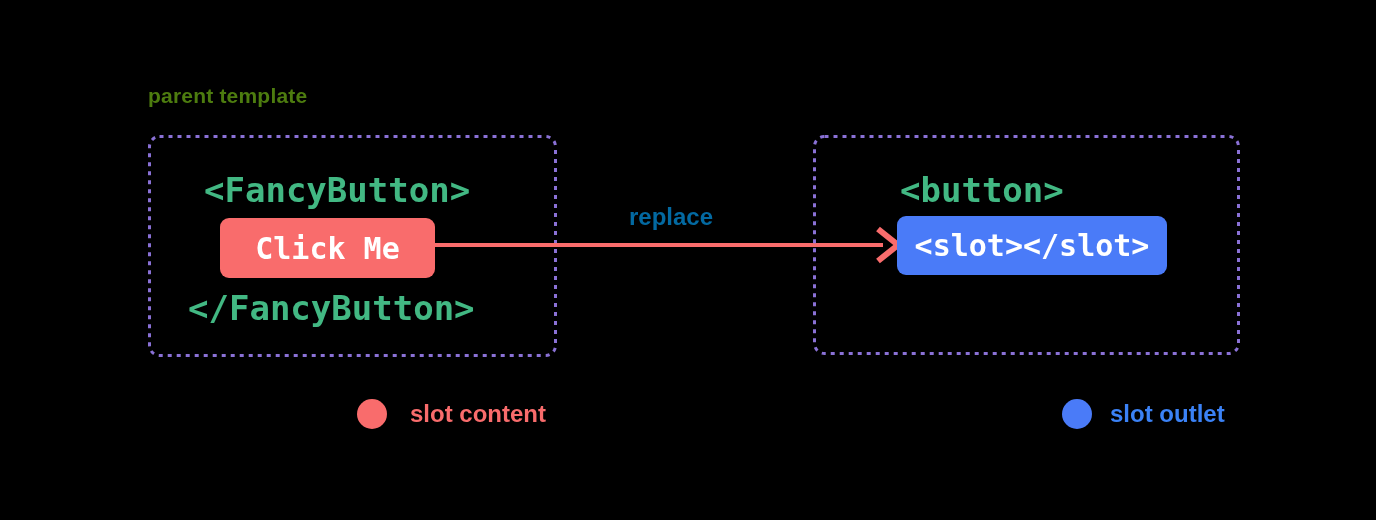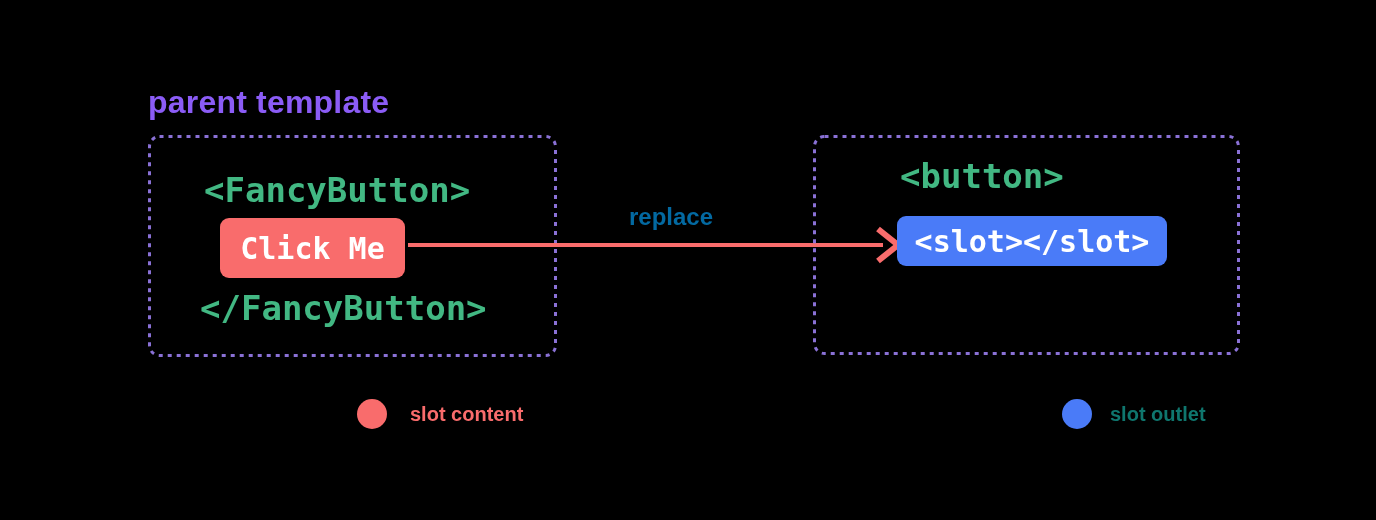--- a/index.html
+++ b/index.html
@@ -11,23 +11,23 @@
     position: relative;
     width: 1376px;
     height: 520px;
     background: #000000;
     overflow: hidden;
     font-family: "Liberation Sans", sans-serif;
   }
   .title {
     position: absolute;
     top: 84px;
-    font-size: 32px;
+    font-size: 21px;
     font-weight: 700;
-    color: #8b5cf6;
+    color: #4d7c0f;
     letter-spacing: 0.2px;
     white-space: pre;
   }
   .dashed-box {
     position: absolute;
   }
   .code {
     position: absolute;
     font-family: "DejaVu Sans Mono", "Liberation Mono", monospace;
     font-weight: 700;
@@ -63,61 +63,61 @@
     top: 399px;
     width: 30px;
     height: 30px;
     border-radius: 50%;
   }
   .dot-red { background: #f96c6c; }
   .dot-blue { background: #4a7bf8; }
   .legend-label {
     position: absolute;
     top: 401px;
-    font-size: 20px;
+    font-size: 24px;
     font-weight: 700;
     line-height: 26px;
   }
   .legend-red { color: #f96c6c; }
-  .legend-blue { color: #0f766e; }
+  .legend-blue { color: #3b82f6; }
 </style>
 </head>
 <body>
 
 <div id="canvas">
 
   <div class="title" style="left:148px">parent template</div>
 
   <svg class="dashed-box" style="left:148px;top:135px" width="409" height="222">
     <rect x="1.5" y="1.5" width="406" height="219" rx="10" fill="none" stroke="#8a71d6" stroke-width="3" stroke-dasharray="4 5"></rect>
   </svg>
 
   <div class="code" style="left:204px;top:174px">&lt;FancyButton&gt;</div>
 
-  <div class="pill pill-red" style="left:220px;top:218px;width:185px;height:60px">
+  <div class="pill pill-red" style="left:220px;top:218px;width:215px;height:60px">
     <span>Click Me</span>
   </div>
 
-  <div class="code" style="left:200px;top:292px">&lt;/FancyButton&gt;</div>
+  <div class="code" style="left:188px;top:292px">&lt;/FancyButton&gt;</div>
 
   <svg style="position:absolute;left:405px;top:220px" width="500" height="52">
     <line x1="3" y1="25" x2="478" y2="25" stroke="#f96c6c" stroke-width="4"></line>
     <polyline points="473,9 493,25 473,41" fill="none" stroke="#f96c6c" stroke-width="6" stroke-linejoin="miter"></polyline>
   </svg>
 
   <div class="arrow-label">replace</div>
 
 
   <svg class="dashed-box" style="left:813px;top:135px" width="427" height="220">
     <rect x="1.5" y="1.5" width="424" height="217" rx="10" fill="none" stroke="#8a71d6" stroke-width="3" stroke-dasharray="4 5"></rect>
   </svg>
 
-  <div class="code" style="left:900px;top:160px">&lt;button&gt;</div>
+  <div class="code" style="left:900px;top:174px">&lt;button&gt;</div>
 
-  <div class="pill pill-blue" style="left:897px;top:216px;width:270px;height:50px">
+  <div class="pill pill-blue" style="left:897px;top:216px;width:270px;height:59px">
     <span>&lt;slot&gt;&lt;/slot&gt;</span>
   </div>
 
 
   <div class="legend-dot dot-red" style="left:357px"></div>
   <div class="legend-label legend-red" style="left:410px">slot content</div>
 
   <div class="legend-dot dot-blue" style="left:1062px"></div>
   <div class="legend-label legend-blue" style="left:1110px">slot outlet</div>
 

